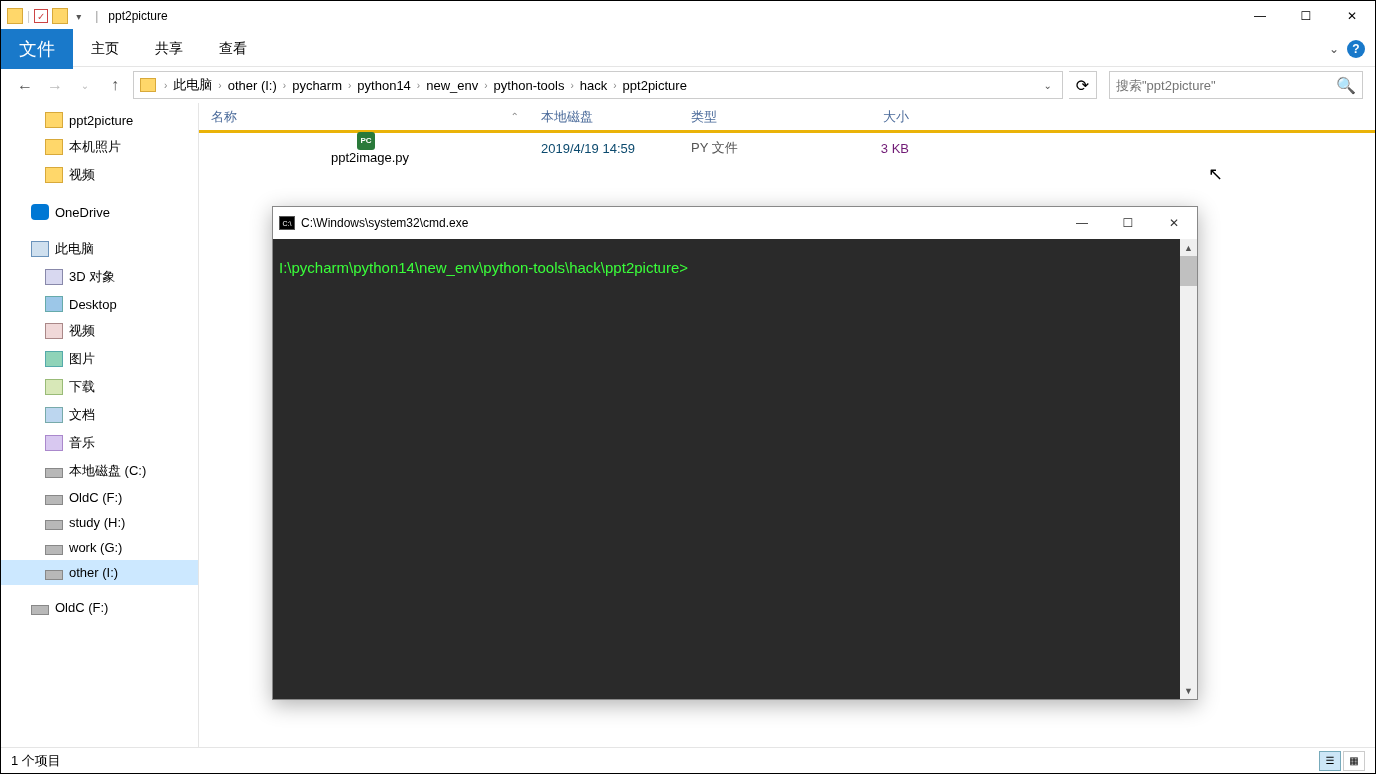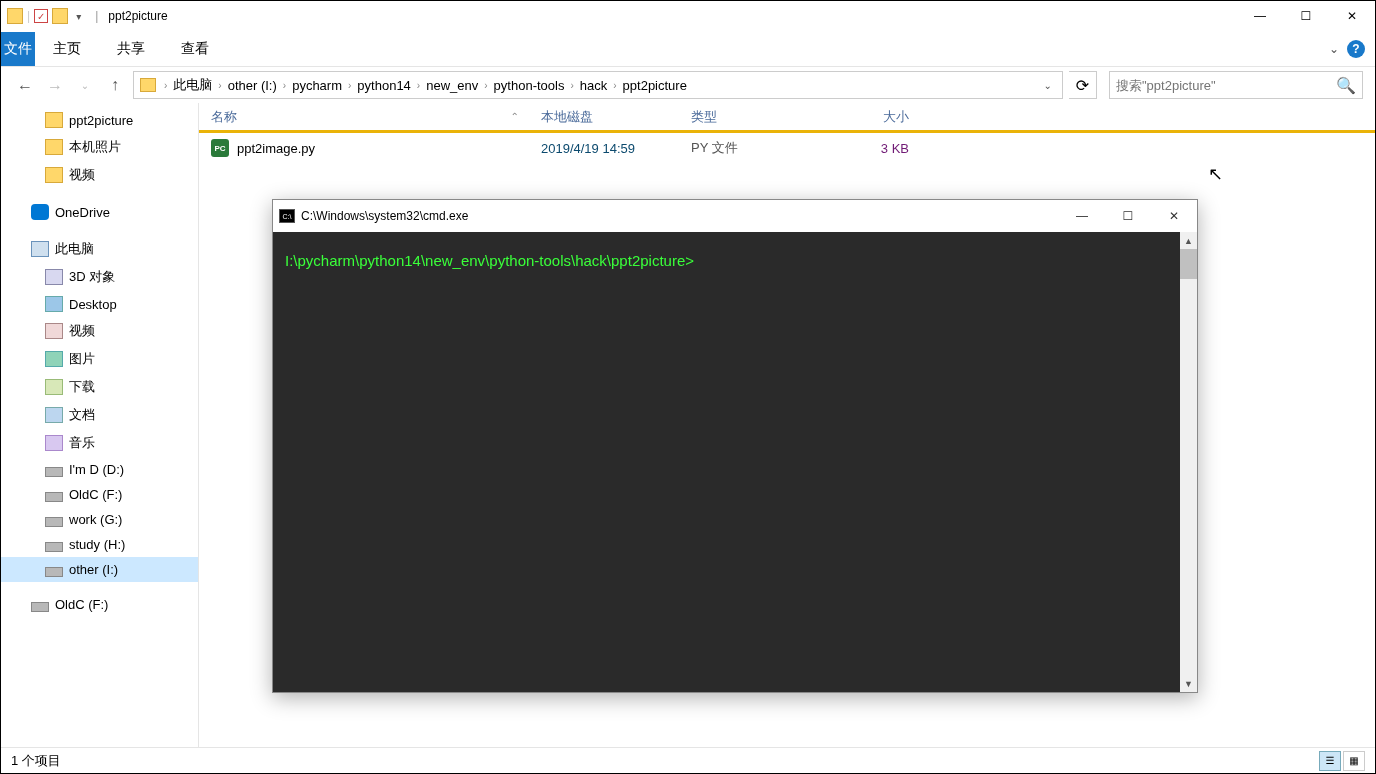--- a/index.html
+++ b/index.html
@@ -11,21 +11,21 @@
 .titlebar .qat .folder-ico { width: 16px; height: 16px; background: #ffd76a; border: 1px solid #d8a93a; }
 .titlebar .qat .check-ico { width: 14px; height: 14px; border: 1px solid #c44; display: flex; align-items: center; justify-content: center; color: #c44; font-size: 10px; }
 .titlebar .qat .folder2 { width: 16px; height: 16px; background: #ffd76a; border: 1px solid #d8a93a; }
 .titlebar .qat .dropdown { font-size: 10px; color: #555; padding: 0 4px; }
 .titlebar .title-sep { color: #999; padding: 0 6px; }
 .titlebar .win-controls { margin-left: auto; display: flex; }
 .titlebar .win-controls div { width: 46px; height: 30px; display: flex; align-items: center; justify-content: center; cursor: pointer; }
 
 
 .ribbon { height: 36px; background: #fff; display: flex; align-items: center; border-bottom: 1px solid #e5e5e5; }
-.ribbon .file-tab { background: #1979ca; color: #fff; padding: 8px 3px; font-size: 14px; }
+.ribbon .file-tab { background: #1979ca; color: #fff; padding: 8px 18px; font-size: 18px; }
 .ribbon .tab { padding: 8px 18px; font-size: 14px; cursor: pointer; }
 .ribbon .help { margin-left: auto; display: flex; align-items: center; padding-right: 10px; gap: 8px; }
 .ribbon .help .caret { font-size: 12px; color: #555; }
 .ribbon .help .help-ico { width: 18px; height: 18px; background: #1979ca; border-radius: 50%; color: #fff; display: flex; align-items: center; justify-content: center; font-size: 12px; font-weight: bold; }
 
 
 .addrrow { height: 36px; display: flex; align-items: center; padding: 4px 12px; gap: 6px; }
 .addrrow .navbtn { width: 24px; height: 24px; display: flex; align-items: center; justify-content: center; color: #555; cursor: pointer; font-size: 16px; }
 .addrrow .navbtn.disabled { color: #bbb; }
 .addrrow .breadcrumb { flex: 1; height: 28px; border: 1px solid #ccc; display: flex; align-items: center; padding: 0 6px; font-size: 13px; overflow: hidden; }
@@ -67,34 +67,34 @@
 .filelist { flex: 1; position: relative; }
 .filelist .cols { display: flex; height: 30px; align-items: center; font-size: 13px; color: #4a6a9a; border-bottom: 3px solid #eab308; }
 .filelist .cols .col { padding-left: 12px; }
 .filelist .cols .col.name { width: 330px; display: flex; align-items: center; }
 .filelist .cols .col.name .sort { margin-left: auto; margin-right: 10px; font-size: 10px; color: #888; }
 .filelist .cols .col.date { width: 150px; }
 .filelist .cols .col.type { width: 150px; }
 .filelist .cols .col.size { width: 100px; text-align: right; padding-right: 20px; }
 .filelist .row { display: flex; height: 30px; align-items: center; font-size: 13px; }
 .filelist .row .cell { padding-left: 12px; }
-.filelist .row .cell.name { width: 330px; display: flex; align-items: center; }
+.filelist .row .cell.name { width: 330px; display: flex; align-items: center; flex-direction: column; }
 .filelist .row .cell.name .file-ico { width: 18px; height: 18px; background: #2a7a3a; border-radius: 3px; margin-right: 8px; display: flex; align-items: center; justify-content: center; color: #fff; font-size: 8px; font-weight: bold; }
 .filelist .row .cell.date { width: 150px; color: #0c4a6e; }
 .filelist .row .cell.type { width: 150px; color: #555; }
 .filelist .row .cell.size { width: 100px; text-align: right; padding-right: 20px; color: #701a75; }
 
 
-.cmd-window { position: absolute; left: 271px; top: 198px; width: 926px; height: 494px; background: #fff; box-shadow: 0 5px 20px rgba(0,0,0,0.3); border: 1px solid #888; }
+.cmd-window { position: absolute; left: 271px; top: 205px; width: 926px; height: 494px; background: #fff; box-shadow: 0 5px 20px rgba(0,0,0,0.3); border: 1px solid #888; }
 .cmd-titlebar { height: 32px; background: #fff; display: flex; align-items: center; font-size: 12px; padding-left: 6px; }
 .cmd-titlebar .cmd-ico { width: 16px; height: 14px; background: #000; border: 1px solid #555; margin-right: 6px; display: flex; align-items: center; justify-content: center; color: #fff; font-size: 7px; }
 .cmd-titlebar .cmd-controls { margin-left: auto; display: flex; }
 .cmd-titlebar .cmd-controls div { width: 46px; height: 32px; display: flex; align-items: center; justify-content: center; cursor: pointer; color: #333; }
 .cmd-body-wrap { display: flex; height: calc(100% - 32px); }
-.cmd-body { flex: 1; background: #2a2a2a; color: #3aff3a; font-family: "Consolas", "NSimSun", monospace; font-size: 15px; padding: 20px 6px 6px 12px; white-space: pre; overflow: hidden; }
+.cmd-body { flex: 1; background: #2a2a2a; color: #3aff3a; font-family: "Consolas", "NSimSun", monospace; font-size: 15px; padding: 20px 6px 6px 6px; white-space: pre; overflow: hidden; }
 .cmd-scroll { width: 17px; background: #f0f0f0; position: relative; }
 .cmd-scroll .thumb { position: absolute; top: 17px; left: 0; right: 0; height: 30px; background: #c0c0c0; }
 .cmd-scroll .arr { position: absolute; left: 0; right: 0; height: 17px; display: flex; align-items: center; justify-content: center; font-size: 9px; color: #555; }
 .cmd-scroll .arr.up { top: 0; }
 .cmd-scroll .arr.down { bottom: 0; }
 
 
 .cursor-ptr { position: absolute; left: 1207px; top: 162px; font-size: 18px; color: #000; pointer-events: none; }
 
 
@@ -214,33 +214,33 @@
         <div class="tree-item">
           <span class="ico doc"></span>
           <span>文档</span>
         </div>
         <div class="tree-item">
           <span class="ico music"></span>
           <span>音乐</span>
         </div>
         <div class="tree-item">
           <span class="ico drive"></span>
-          <span>I'm D (D:)</span>
+          <span>本地磁盘 (C:)</span>
         </div>
         <div class="tree-item">
           <span class="ico drive"></span>
           <span>OldC (F:)</span>
         </div>
         <div class="tree-item">
           <span class="ico drive"></span>
+          <span>study (H:)</span>
+        </div>
+        <div class="tree-item">
+          <span class="ico drive"></span>
           <span>work (G:)</span>
-        </div>
-        <div class="tree-item">
-          <span class="ico drive"></span>
-          <span>study (H:)</span>
         </div>
         <div class="tree-item selected">
           <span class="ico drive"></span>
           <span>other (I:)</span>
         </div>
         <div style="height: 10px;"></div>
         <div class="tree-item root">
           <span class="ico drive"></span>
           <span>OldC (F:)</span>
         </div>

